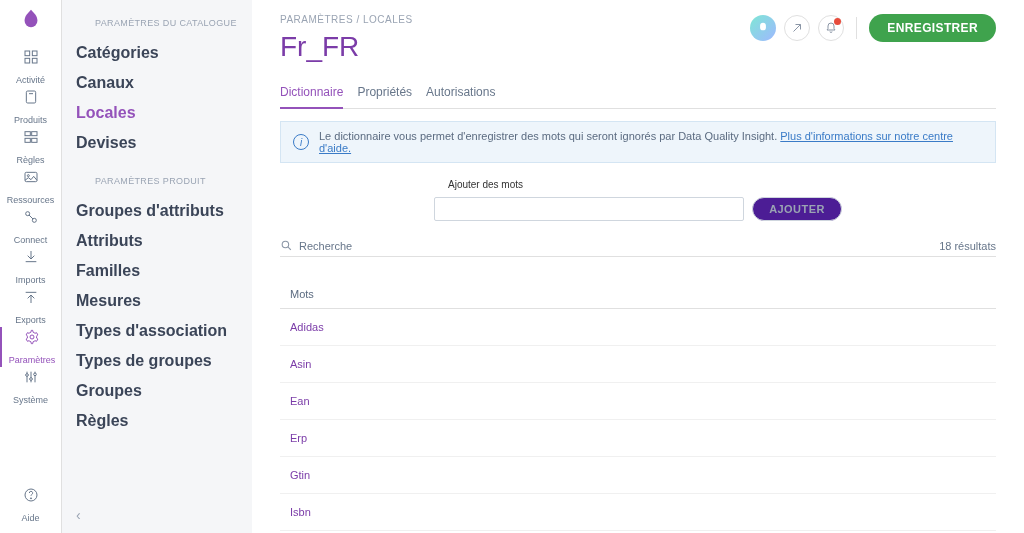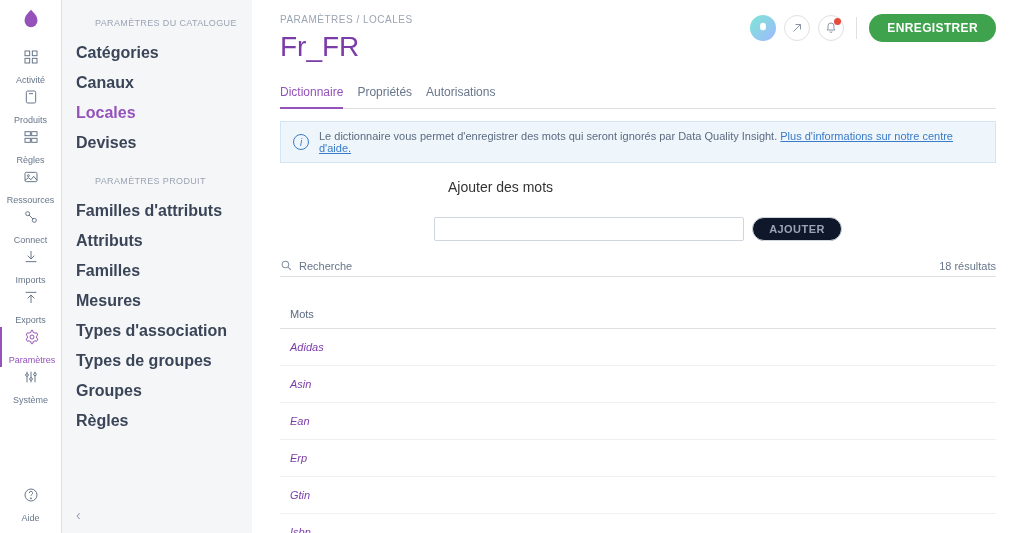--- a/index.html
+++ b/index.html
@@ -42,31 +42,31 @@
   
   .tabs{display:flex;gap:14px;margin-top:22px;border-bottom:1px solid var(--border);}
   .tab{font-size:12px;color:var(--text-gray);padding-bottom:8px;cursor:pointer;}
   .tab.active{color:var(--purple);border-bottom:2px solid var(--purple);margin-bottom:-1px;}
   
   .banner{background:#eef5fb;border:1px solid #d4e5f3;padding:8px 12px;margin-top:12px;font-size:11px;color:#5b6b80;display:flex;align-items:center;gap:10px;}
   .banner a{color:#3a7bc7;text-decoration:underline;}
   .info-icon{width:16px;height:16px;border:1px solid #3a7bc7;border-radius:50%;display:flex;align-items:center;justify-content:center;color:#3a7bc7;font-style:italic;font-size:10px;flex:0 0 16px;}
   
   .addrow{margin-top:16px;display:flex;flex-direction:column;align-items:center;}
-  .addrow-label{font-size:14px;color:var(--text-dark);align-self:flex-start;margin-left:168px;margin-bottom:22px;}
+  .addrow-label{font-size:10px;color:var(--text-dark);align-self:flex-start;margin-left:168px;margin-bottom:7px;}
   .addrow-controls{display:flex;gap:8px;}
   .addrow input{width:310px;height:24px;border:1px solid #cfd6de;border-radius:2px;padding:0 6px;font-size:12px;}
-  .addbtn{border:1px solid #cfd6de;background:#0f172a;color:#9aa4b3;border-radius:14px;padding:4px 16px;font-size:11px;font-weight:600;letter-spacing:.04em;}
+  .addbtn{border:1px solid #cfd6de;background:#4c1d95;color:#9aa4b3;border-radius:14px;padding:4px 16px;font-size:11px;font-weight:600;letter-spacing:.04em;}
   
   .searchrow{display:flex;align-items:center;justify-content:space-between;margin-top:18px;border-bottom:1px solid var(--border);padding-bottom:4px;gap:15px;}
   .searchrow .s{display:flex;align-items:center;gap:6px;color:var(--text-gray);font-size:11px;}
   .results{color:var(--text-gray);font-size:11px;}
   
   .thead{margin-top:31px;border-bottom:1px solid var(--border);padding:0 0 8px 10px;font-size:11px;color:#5b6b80;}
-  .trow{padding:12px 0 12px 10px;border-bottom:1px solid #f0f0f0;font-size:11px;color:var(--purple-dark);font-style:italic;}
+  .trow{padding:12px 0 12px 10px;border-bottom:1px solid #f0f0f0;font-size:11px;color:var(--purple-dark);}
 </style>
 </head>
 <body>
 
 <div class="nav">
   <div class="logo">
     <svg width="22" height="22" viewBox="0 0 24 24" fill="var(--purple)">
         <path d="M12 2 C7 7 5 10 5 14 a7 7 0 0 0 14 0 C19 10 17 7 12 2 Z"></path>
       </svg>
   </div>
@@ -157,21 +157,21 @@
 <div class="sidebar">
   <div class="sec-group">
     <div class="sec-title">PARAMÈTRES DU CATALOGUE</div>
     <div class="sec-item">Catégories</div>
     <div class="sec-item">Canaux</div>
     <div class="sec-item active">Locales</div>
     <div class="sec-item">Devises</div>
   </div>
   <div class="sec-group">
     <div class="sec-title">PARAMÈTRES PRODUIT</div>
-    <div class="sec-item">Familles d'attributs</div>
+    <div class="sec-item">Groupes d'attributs</div>
     <div class="sec-item">Attributs</div>
     <div class="sec-item">Familles</div>
     <div class="sec-item">Mesures</div>
     <div class="sec-item">Types d'association</div>
     <div class="sec-item">Types de groupes</div>
     <div class="sec-item">Groupes</div>
     <div class="sec-item">Règles</div>
   </div>
   <div class="collapse">‹</div>
 </div>

